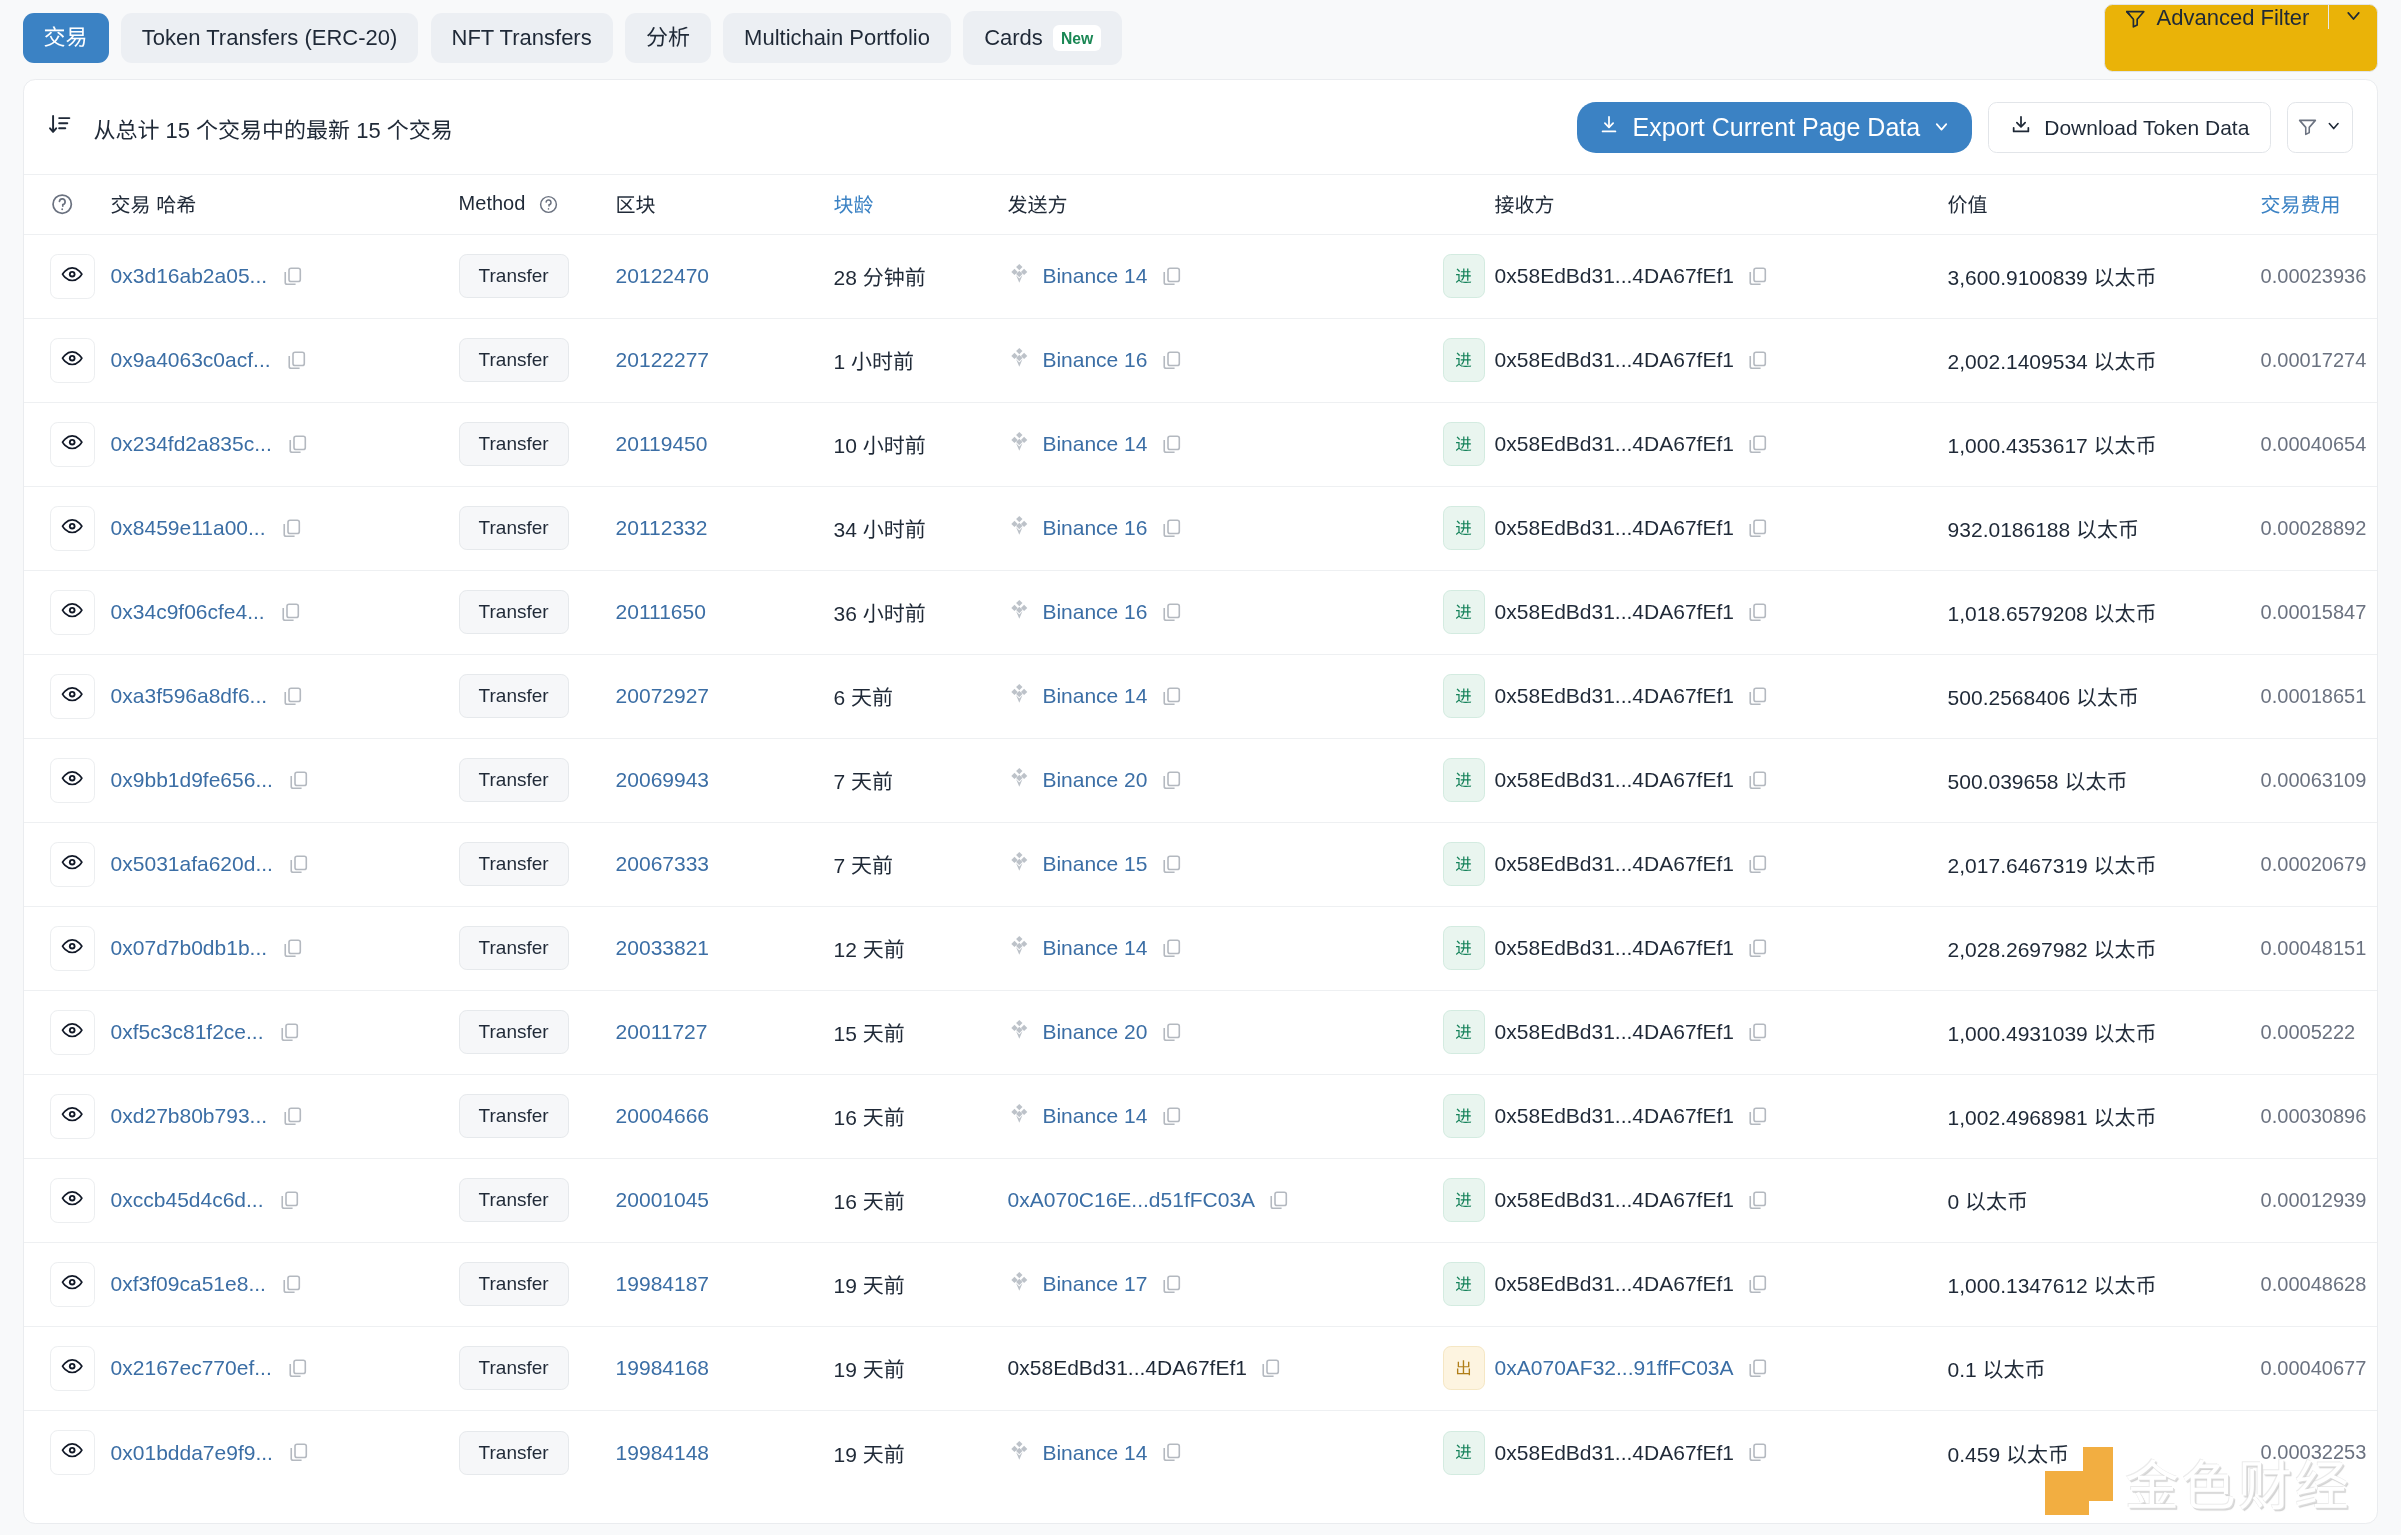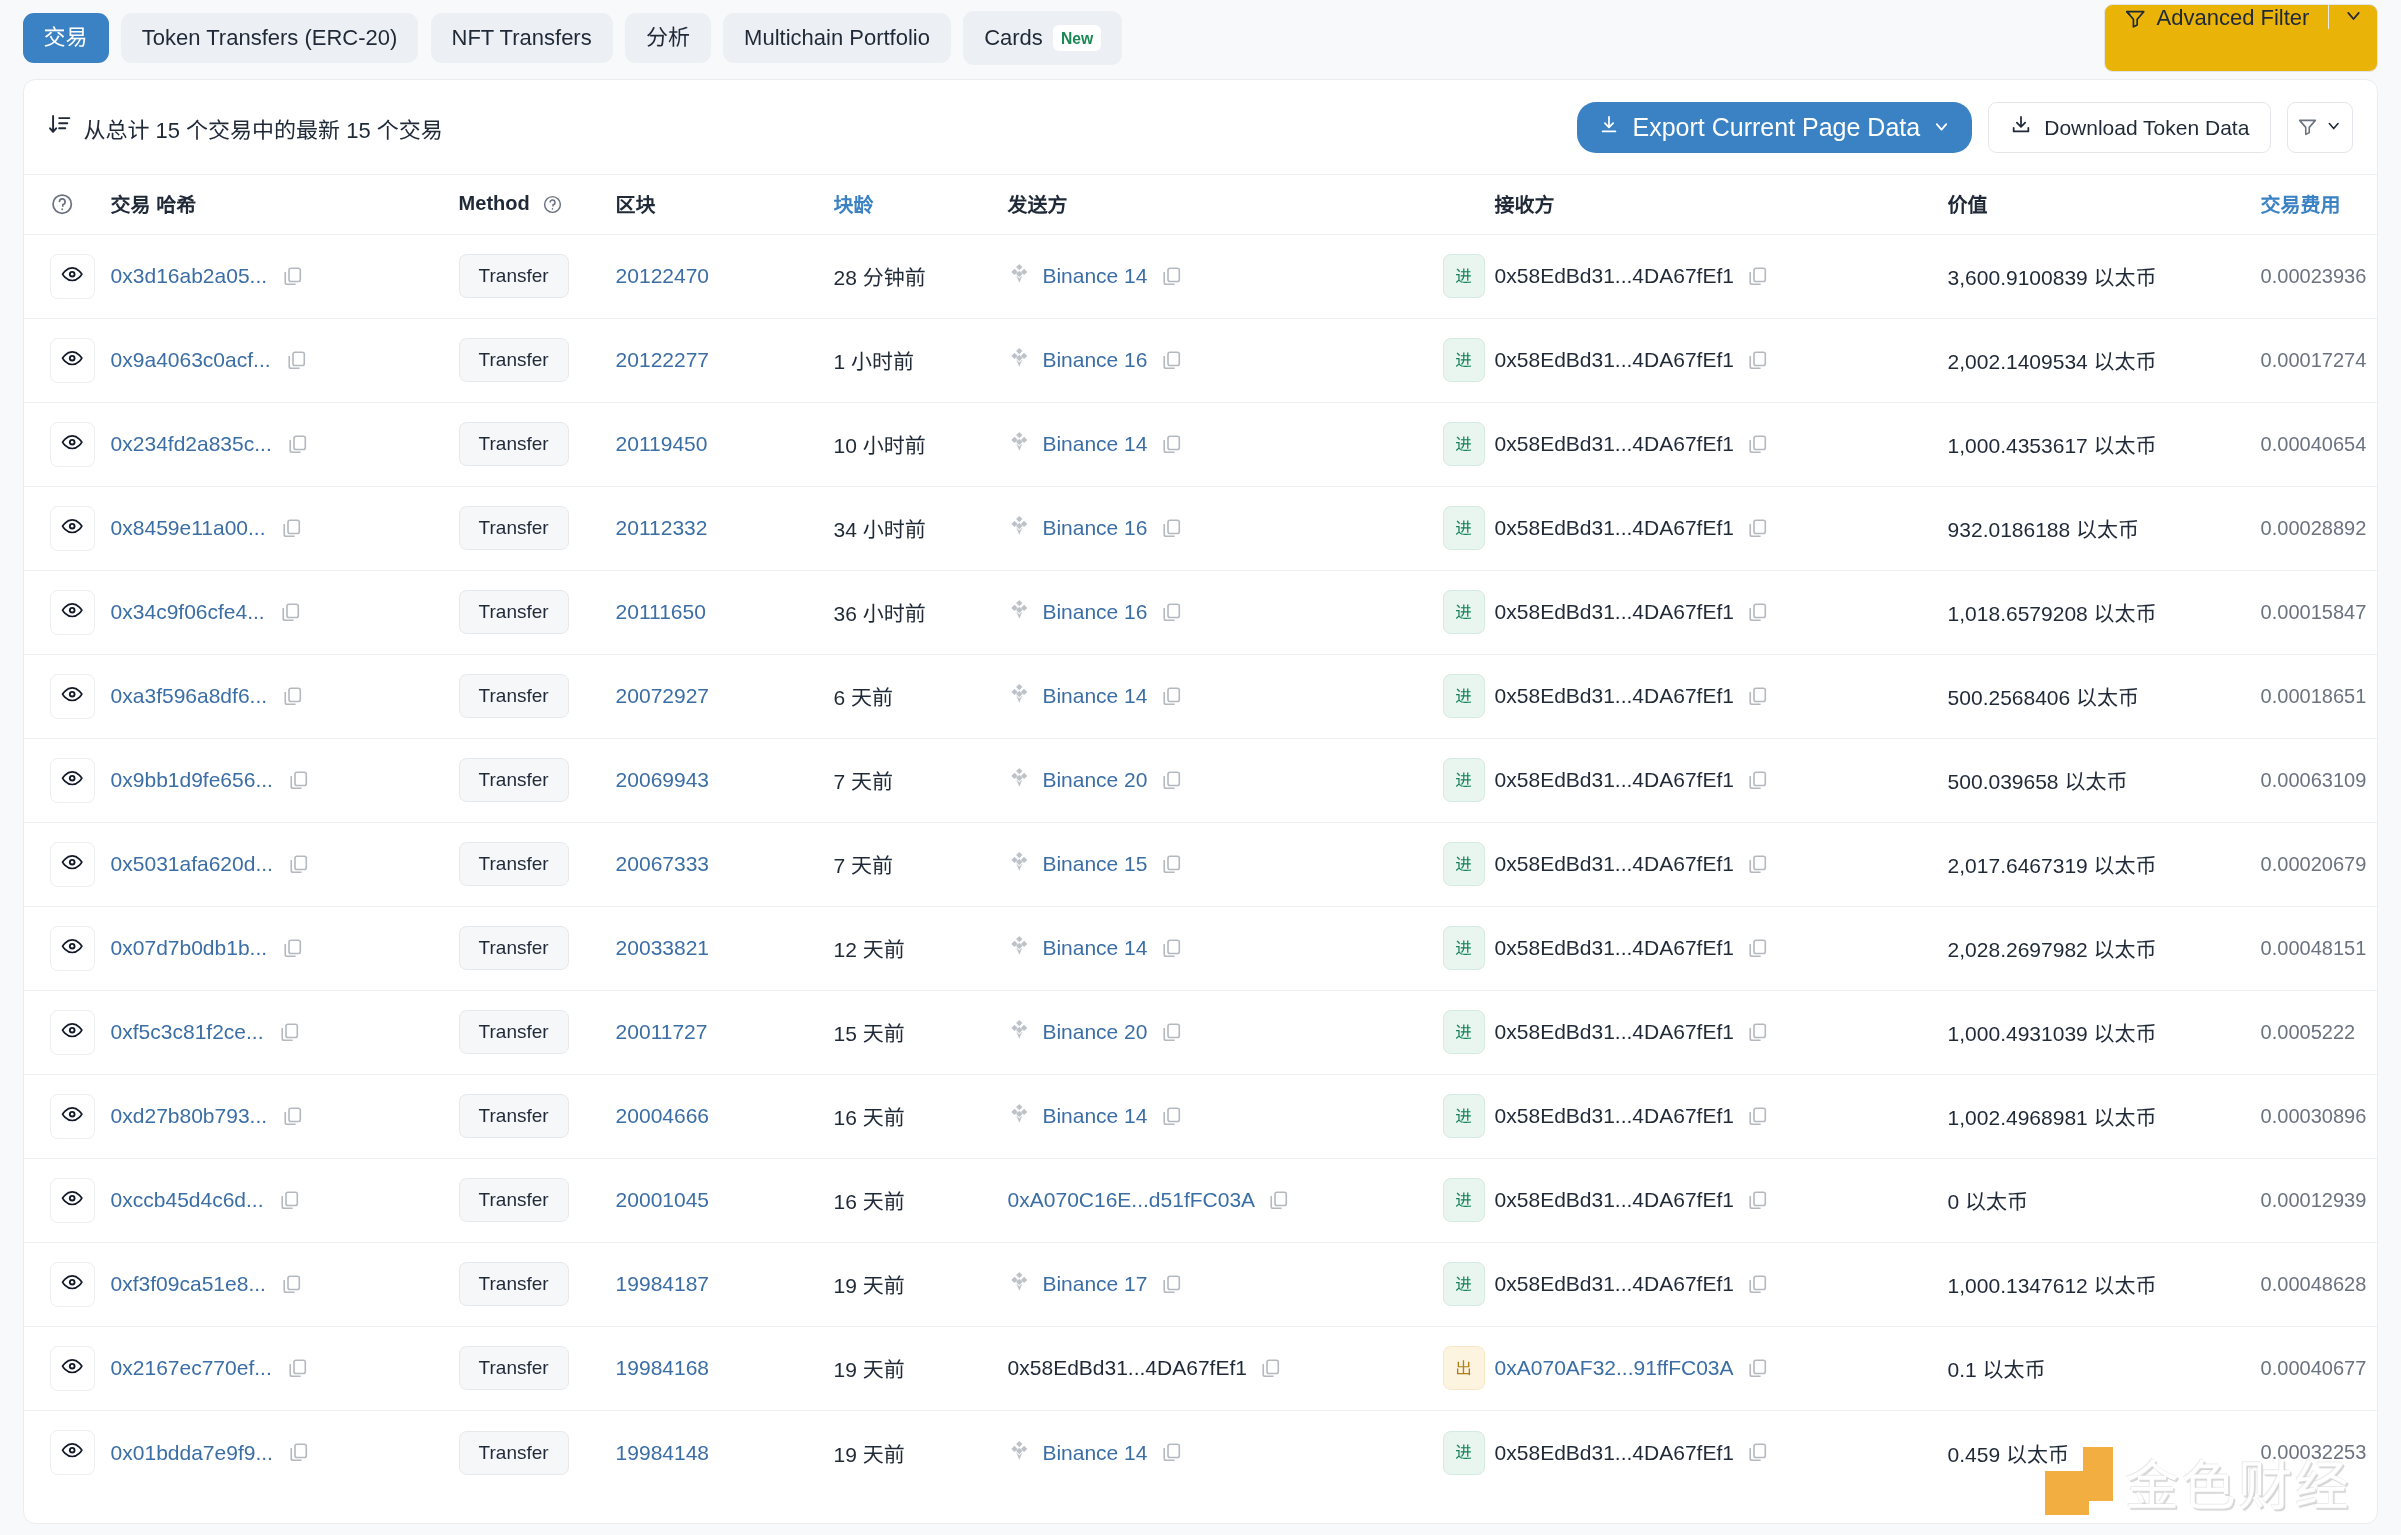--- a/index.html
+++ b/index.html
@@ -89,21 +89,21 @@
   .card-head {
     display: flex;
     align-items: center;
     padding: 22.6px 24.4px 21px 24.4px;
   }
   .card-head-title {
     font-size: 22px;
     color: #1f2937;
     display: flex;
     align-items: center;
-    gap: 11px;
+    gap: 21px;
     white-space: nowrap;
   }
   .card-head-right {
     margin-left: auto;
     display: flex;
     align-items: center;
     gap: 15.7px;
   }
   .btn-primary {
     background: #3b82c4;
@@ -145,21 +145,21 @@
     align-items: center;
     justify-content: center;
     gap: 7px;
     cursor: pointer;
   }
 
   
   table { width: 100%; border-collapse: collapse; table-layout: fixed; }
   thead th {
     font-size: 20px;
-    font-weight: 700;
+    font-weight: 400;
     color: #1f2937;
     text-align: left;
     padding: 14px 0 15.7px 0;
     border-top: 0.9px solid #eef0f2;
     border-bottom: 0.9px solid #eef0f2;
     white-space: nowrap;
   }
   th.sortable { color: #3b82c4; cursor: pointer; }
   tbody td {
     padding: 0;

